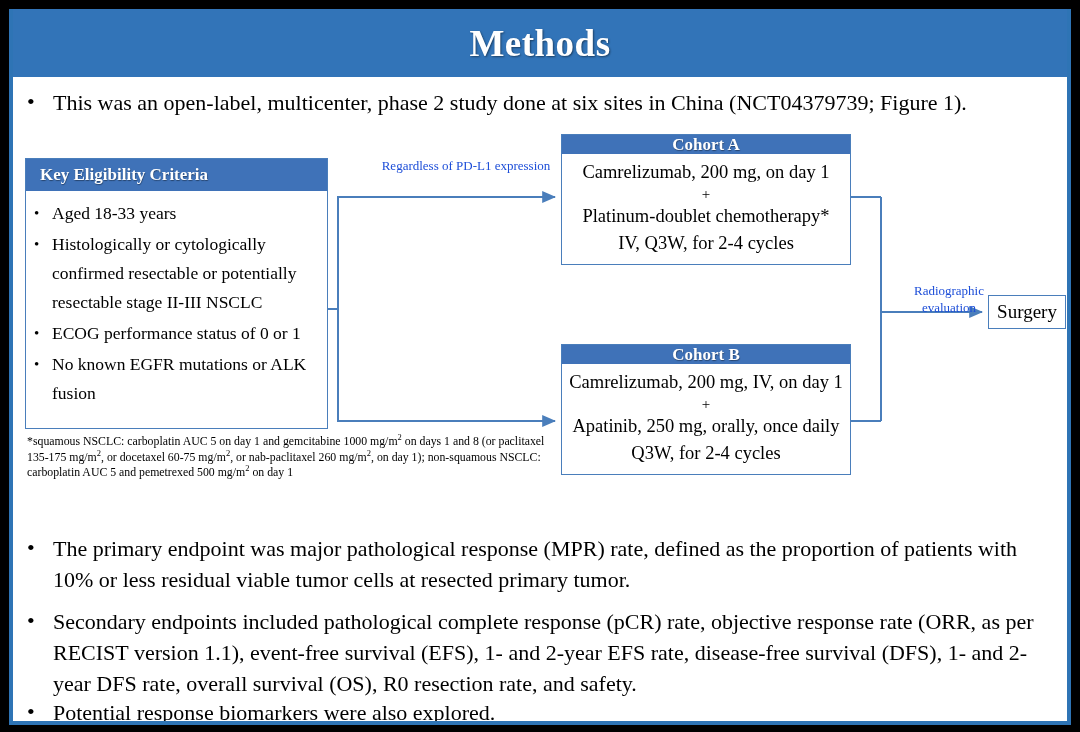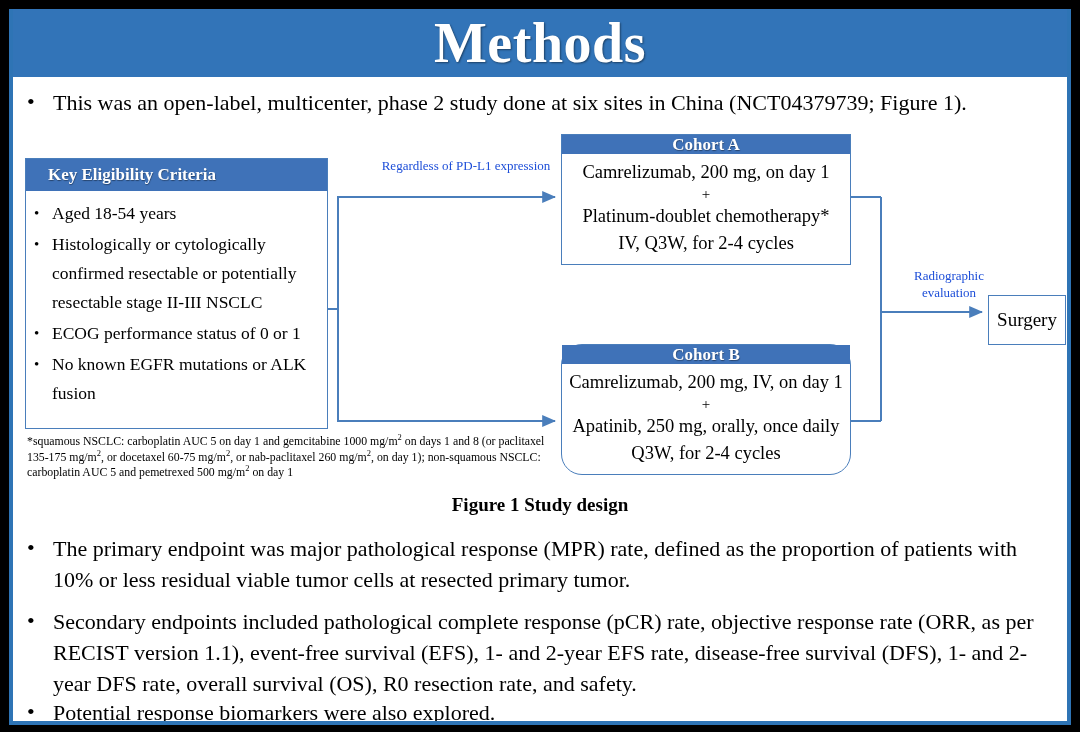--- a/index.html
+++ b/index.html
@@ -35,21 +35,21 @@
     top: 0;
     width: 1062px;
     height: 68px;
     background: #3274b8;
     display: flex;
     align-items: center;
     justify-content: center;
   }
   #title-text {
     color: #ffffff;
-    font-size: 56px;
+    font-size: 37px;
     font-weight: bold;
     letter-spacing: 0.5px;
     text-shadow: 1px 1px 2px rgba(0,0,0,0.45);
   }
 
   
   .bullet-row {
     position: absolute;
     display: flex;
     align-items: flex-start;
@@ -95,21 +95,21 @@
     height: 271px;
     border: 1.5px solid #4a7ebb;
     box-sizing: border-box;
     background: #ffffff;
   }
   #elig-header {
     height: 32px;
     background: #3f72b8;
     display: flex;
     align-items: center;
-    padding-left: 22px;
+    padding-left: 14px;
     box-sizing: border-box;
   }
   #elig-header-text {
     color: #ffffff;
     font-size: 17px;
     font-weight: bold;
     text-shadow: 0.5px 0.5px 1px rgba(0,0,0,0.4);
   }
   #elig-list {
     padding: 8px 6px 0 8px;
@@ -176,49 +176,49 @@
     color: #000;
     white-space: nowrap;
   }
   .cohort-plus {
     font-size: 15px;
     line-height: 17px;
     color: #000;
   }
 
   #cohort-a { left: 548px; top: 13px; }
-  #cohort-b { left: 548px; top: 223px; border-radius: 21px; }
+  #cohort-b { left: 548px; top: 223px; }
 
   
   #surgery-box {
     position: absolute;
     left: 975px;
     top: 174px;
     width: 78px;
-    height: 50px;
+    height: 34px;
     border: 1.5px solid #4a7ebb;
     box-sizing: border-box;
     background: #ffffff;
     display: flex;
     align-items: center;
     justify-content: center;
   }
   #surgery-text { font-size: 19px; color: #000; }
 
   
   .conn-label {
     position: absolute;
     font-size: 13px;
     line-height: 17px;
     color: #1d4ed8;
     text-align: center;
   }
   #label-regardless { left: 368px; top: 36px; width: 170px; }
   #label-pdl1 { left: 358px; top: 231px; width: 190px; }
-  #label-radio { left: 876px; top: 146px; width: 120px; }
+  #label-radio { left: 876px; top: 161px; width: 120px; }
 
   
   #connectors {
     position: absolute;
     left: 0; top: 0;
     width: 1054px; height: 390px;
     pointer-events: none;
   }
 
   
@@ -273,21 +273,21 @@
       <line x1="868" y1="191" x2="969" y2="191" stroke="#4a7ebb" stroke-width="2" marker-end="url(#arrowhead)"></line>
     </svg>
 
     <div id="elig-box">
       <div id="elig-header">
         <span id="elig-header-text">Key  Eligibility Criteria</span>
       </div>
       <div id="elig-list">
         <div class="elig-item">
           <span class="elig-dot">•</span>
-          <span class="elig-text">Aged 18-54 years</span>
+          <span class="elig-text">Aged 18-33 years</span>
         </div>
         <div class="elig-item">
           <span class="elig-dot">•</span>
           <span class="elig-text">Histologically or cytologically confirmed resectable or potentially resectable stage II-III  NSCLC</span>
         </div>
         <div class="elig-item">
           <span class="elig-dot">•</span>
           <span class="elig-text">ECOG performance status of 0 or 1</span>
         </div>
         <div class="elig-item">
@@ -324,21 +324,20 @@
     </div>
 
     <div class="conn-label" id="label-regardless">Regardless  of PD-L1 expression</div>
     <div class="conn-label" id="label-radio">Radiographic evaluation</div>
 
     <div id="surgery-box">
       <span id="surgery-text">Surgery</span>
     </div>
   </div>
 
-  <div id="fig-caption">Figure 1 Study design</div>
 
   <div class="bullet-row" id="endpoint-1">
     <span class="bullet-dot">•</span>
     <span class="bullet-text">The primary endpoint was major pathological response (MPR) rate, defined as the proportion of patients with 10% or less residual viable tumor cells at resected primary tumor.</span>
   </div>
 
   <div class="bullet-row" id="endpoint-2">
     <span class="bullet-dot">•</span>
     <span class="bullet-text">Secondary endpoints included pathological complete response (pCR) rate, objective response rate (ORR, as per RECIST version 1.1), event-free survival (EFS), 1- and 2-year EFS rate, disease-free survival (DFS), 1- and 2-year DFS rate, overall survival (OS), R0 resection rate, and safety.</span>
   </div>

